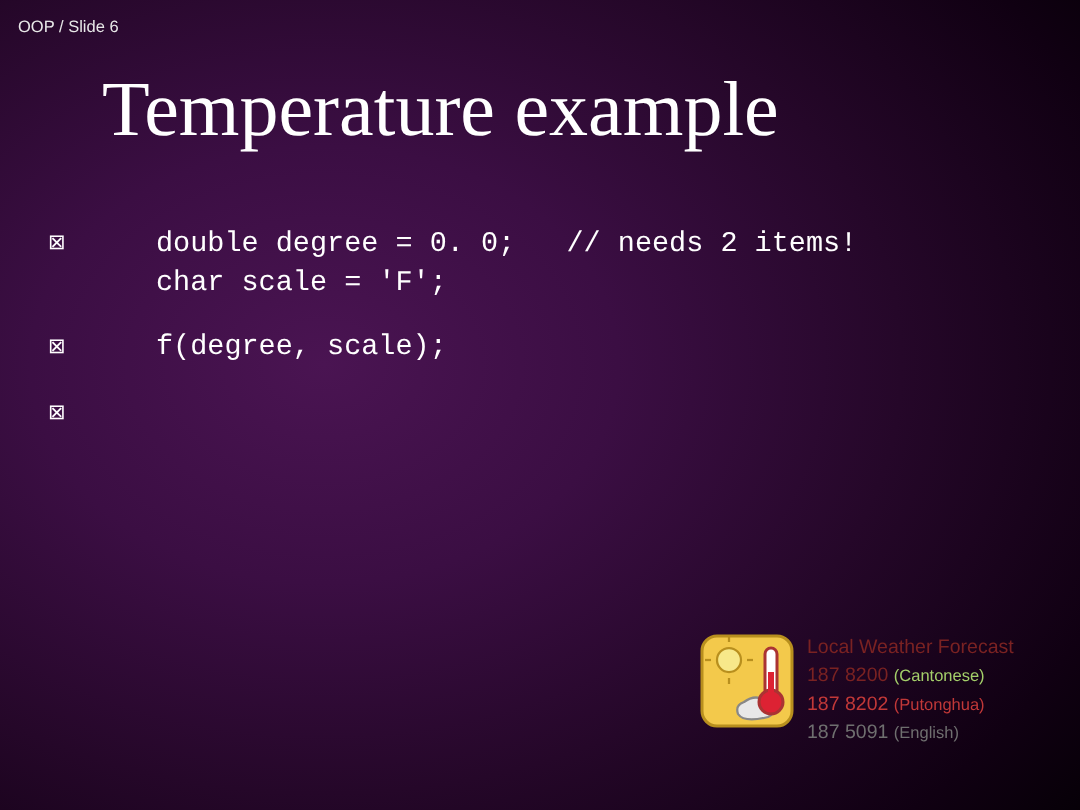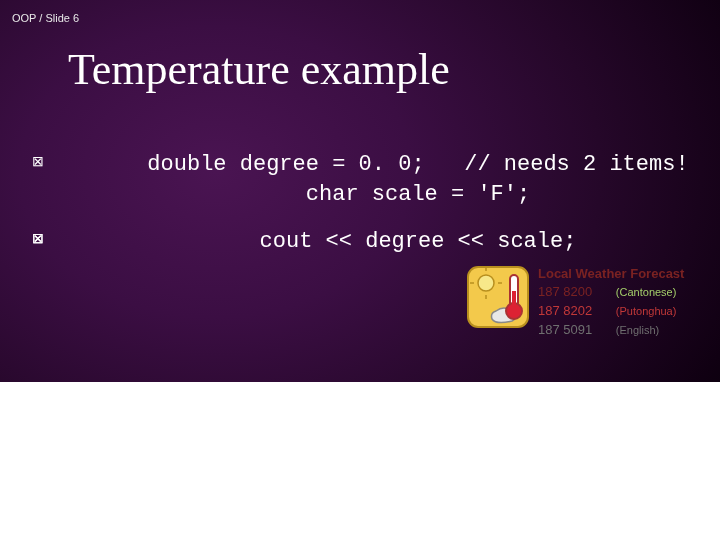--- a/index.html
+++ b/index.html
@@ -5,40 +5,40 @@
   html, body {
     margin: 0;
     padding: 0;
     width: 720px;
     height: 540px;
     overflow: hidden;
     font-family: Arial, Helvetica, sans-serif;
   }
   .slide {
     width: 720px;
-    height: 382px;
+    height: 540px;
     background: radial-gradient(ellipse 700px 520px at 30% 45%, #4a1452 0%, #3b0e43 28%, #250729 55%, #100012 80%, #000000 100%);
     position: relative;
     box-sizing: border-box;
     color: #ffffff;
   }
   .slide-label {
     position: absolute;
     top: 12px;
     left: 12px;
     font-size: 11px;
     color: #e8e8e8;
     font-family: Arial, sans-serif;
   }
   .title {
     position: absolute;
     top: 44px;
     left: 68px;
     font-family: "Times New Roman", Times, serif;
-    font-size: 44px;
+    font-size: 52px;
     font-weight: 400;
     color: #ffffff;
   }
   .body {
     position: absolute;
     top: 132px;
     left: 32px;
     right: 24px;
   }
   .item {
@@ -57,27 +57,26 @@
   .para {
     font-size: 21px;
     line-height: 1.22;
     color: #ffffff;
   }
   .mono {
     font-family: "Courier New", Courier, monospace;
     font-size: 19px;
   }
   .codeblock {
-    margin: 18px 0 18px 80px;
+    margin: 18px 0 18px 44px;
     font-family: "Courier New", Courier, monospace;
-    font-size: 22px;
+    font-size: 19px;
     white-space: pre;
     color: #ffffff;
     line-height: 1.35;
-    text-align: center;
   }
   .weather {
     position: absolute;
     right: 14px;
     bottom: 42px;
     width: 240px;
   }
   .weather-row {
     display: flex;
     align-items: flex-start;
@@ -90,46 +89,46 @@
   }
   .weather-text {
     font-size: 13px;
     line-height: 1.45;
     text-align: left;
   }
   .wt-red { color: #c13838; }
   .wt-dimred { color: #7a2222; }
   .wt-gray { color: #6f6f6f; }
   .wt-green { color: #a4cf6a; }
-  .wt-small { font-size: 11px; margin-left: 20px; }
+  .wt-small { font-size: 11px; }
 </style>
 </head>
 <body>
 
 <div class="slide">
 
   <div class="slide-label">OOP / Slide 6</div>
 
   <div class="title">Temperature example</div>
 
   <div class="body">
 
     <div class="item">
       <span class="bullet">⊠</span>
       <div class="codeblock">double degree = 0. 0;   // needs 2 items!
 char scale = 'F';</div>
     </div>
 
     <div class="item">
       <span class="bullet">⊠</span>
+      <div class="codeblock">f(degree, scale);</div>
     </div>
 
     <div class="item">
       <span class="bullet">⊠</span>
-      <div class="codeblock" style="margin-top:10px;">cout &lt;&lt; degree &lt;&lt; scale;</div>
     </div>
 
   </div>
 
   <div class="weather">
     <div class="weather-row">
       <div class="weather-icon">
         <svg viewBox="0 0 64 64" width="64" height="64">
           <rect x="2" y="2" width="60" height="60" rx="10" fill="#f3c94b" stroke="#b88f1e" stroke-width="2"></rect>
           <circle cx="20" cy="18" r="8" fill="#f7e88a" stroke="#b88f1e" stroke-width="1.5"></circle>
@@ -139,21 +138,21 @@
             <line x1="8" y1="18" x2="4" y2="18"></line>
             <line x1="32" y1="18" x2="36" y2="18"></line>
           </g>
           <path d="M30 46 q8 -6 16 0 q8 6 0 10 q-16 4 -20 -2 q-2 -6 4 -8 z" fill="#e8e8e8" stroke="#888" stroke-width="1.5"></path>
           <rect x="44" y="10" width="8" height="32" rx="4" fill="#ffffff" stroke="#a33" stroke-width="2"></rect>
           <circle cx="48" cy="46" r="8" fill="#d23" stroke="#a33" stroke-width="2"></circle>
           <rect x="46" y="26" width="4" height="20" fill="#d23"></rect>
         </svg>
       </div>
       <div class="weather-text">
-        <div class="wt-dimred" style="font-weight:700;">Local Weather Forecast</div>
+        <div class="wt-dimred" style="font-weight:400;text-align:right;">Local Weather Forecast</div>
         <div>
           <span class="wt-dimred">187 8200</span>
           <span class="wt-green wt-small">(Cantonese)</span>
         </div>
         <div>
           <span class="wt-red">187 8202</span>
           <span class="wt-red wt-small">(Putonghua)</span>
         </div>
         <div>
           <span class="wt-gray">187 5091</span>

